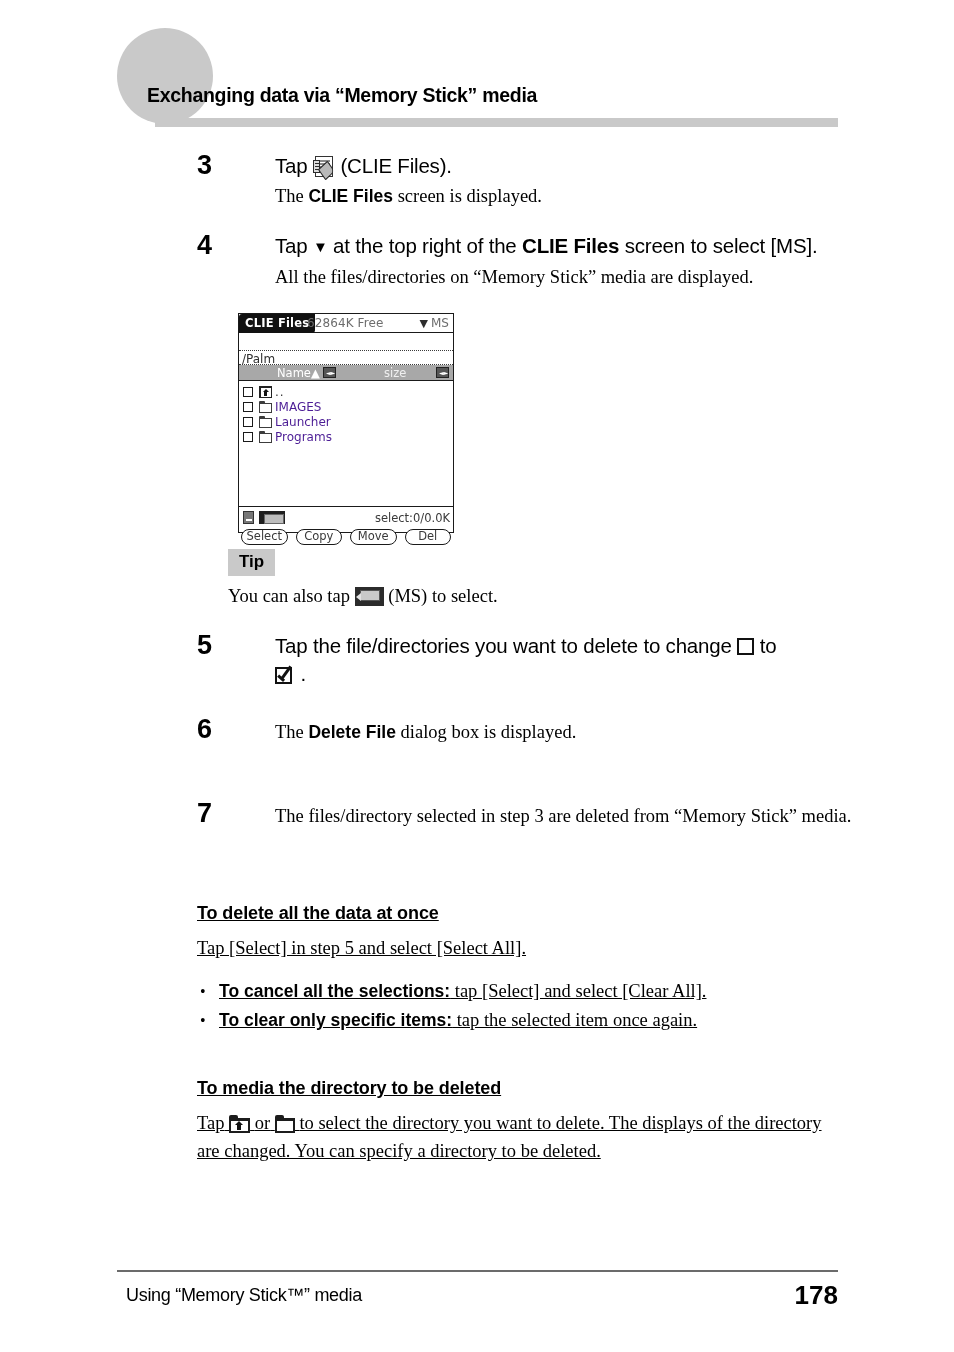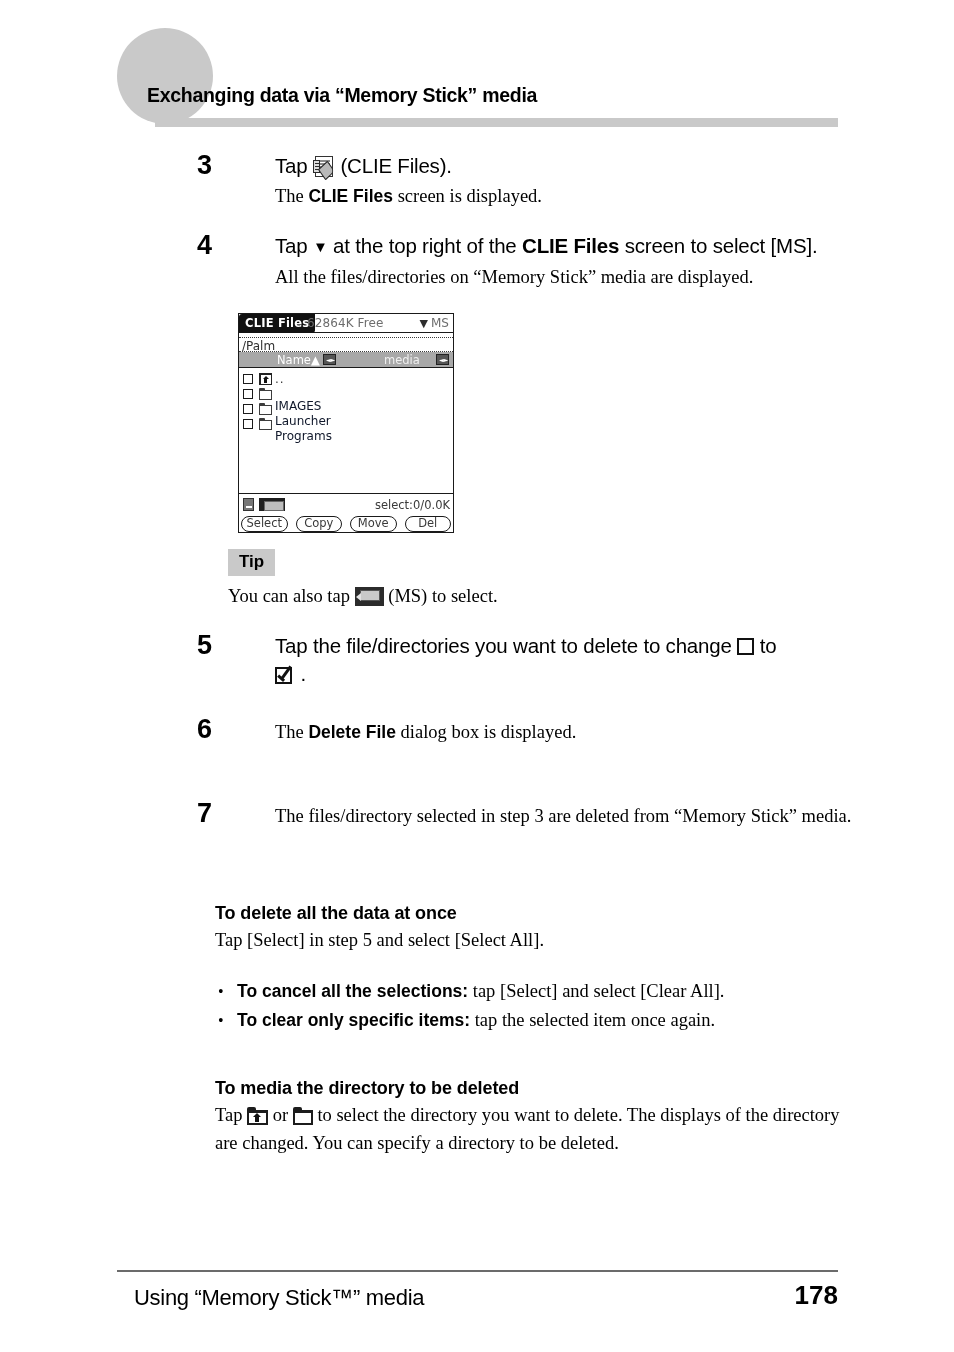--- a/index.html
+++ b/index.html
@@ -179,21 +179,21 @@
   }
   .pda-card-sel {
     position:absolute; right:4px; top:0; line-height:19px;
     font-size:12px; color:#6d6d6d;
   }
   .pda-card-sel .cv { font-size:11px; margin-right:3px; color:#2d2d2d; }
   .pda-path {
     position:relative; height:15px;
     border-bottom:1.5px dotted #3a3a3a;
     border-top:1.5px dotted #3a3a3a;
-    margin-top:4px;
+    margin-top:17px;
     font-size:12px; color:#2f2f2f;
     padding-left:3px; line-height:16px;
   }
   .pda-cols {
     position:relative; height:16px;
     background:#a8a8a8;
     border-bottom:1.5px solid #1a1a1a;
     color:#ffffff; font-size:11.5px; line-height:16px;
   }
   .pda-cols .cname { position:absolute; left:38px; }
@@ -234,22 +234,22 @@
   }
   .pda-row .up-ar {
     position:absolute; left:5px; top:5px; width:3px; height:5px; background:#111;
   }
   .pda-row .up-arh {
     position:absolute; left:3.5px; top:2.5px; width:0; height:0;
     border-left:3px solid transparent; border-right:3px solid transparent;
     border-bottom:3px solid #111;
   }
   .pda-row .lbl {
-    position:absolute; left:32px; top:12px;
-    font-size:12px; color:#0f172a; line-height:14px;
+    position:absolute; left:32px; top:0;
+    font-size:12px; color:#4c1d95; line-height:14px;
   }
   .pda-row .dots {
     position:absolute; left:32px; top:0;
     font-size:12px; color:#3a3a3a; line-height:14px; letter-spacing:1px;
   }
 
   .pda-status {
     position:relative; height:22px;
     border-top:1.5px solid #1a1a1a;
     padding:3px 0 0 4px;
@@ -296,53 +296,53 @@
     font-weight:bold; font-size:17px;
     padding:3px 11px 4px 11px;
   }
   .tip-text {
     font-family:"Liberation Serif", serif;
     font-size:18.5px; line-height:28px;
     margin-top:6px;
   }
 
   
-  .sub { position:absolute; left:215px; width:660px; }
+  .sub { position:absolute; left:197px; width:660px;text-decoration:underline; }
   .sub-h {
     font-family:"Liberation Sans", sans-serif;
     font-weight:bold; font-size:18px;
     letter-spacing:-0.1px;
   }
   .sub-p {
     font-family:"Liberation Serif", serif;
     font-size:18.5px; line-height:28px;
-    margin-top:2px;
+    margin-top:10px;
   }
   .bullet-row {
     position:relative; padding-left:22px;
     font-family:"Liberation Serif", serif;
     font-size:18.5px; line-height:29px;
   }
   .bullet-row .dot {
     position:absolute; left:3px; top:0; font-size:16px;
   }
   .bullet-row b {
     font-family:"Liberation Sans", sans-serif;
     font-weight:bold; font-size:17.5px;
   }
 
   
   .footer-rule {
     position:absolute; left:117px; top:1270px;
     width:721px; height:2px; background:#6b6b6b;
   }
   .footer-left {
-    position:absolute; left:134px; top:1285px;
-    font-family:"Liberation Sans", sans-serif;
-    font-size:22px; letter-spacing:-0.3px;
+    position:absolute; left:126px; top:1285px;
+    font-family:"Liberation Sans", sans-serif;
+    font-size:18px; letter-spacing:-0.3px;
   }
   .footer-page {
     position:absolute; right:116px; top:1280px;
     font-family:"Liberation Sans", sans-serif;
     font-weight:bold; font-size:26px;
   }
 </style>
 </head>
 <body>
 
@@ -392,21 +392,21 @@
 <div class="pda">
   <div class="pda-titlebar">
     <div class="pda-title-chip">CLIE Files</div>
     <div class="pda-free">62864K Free</div>
     <div class="pda-card-sel"><span class="cv">▼</span><span>MS</span></div>
   </div>
   <div class="pda-path">/Palm</div>
   <div class="pda-cols">
     <span class="cname"><span>Name</span><span>▲</span></span>
     <span class="grip grip1"></span>
-    <span class="csize">media</span>
+    <span class="csize">size</span>
     <span class="grip grip2"></span>
   </div>
   <div class="pda-list">
     <div class="pda-row">
       <span class="cb"></span>
       <span class="ic">
           <span class="up-bd"></span>
           <span class="up-in"></span>
           <span class="up-arh"></span>
           <span class="up-ar"></span>

